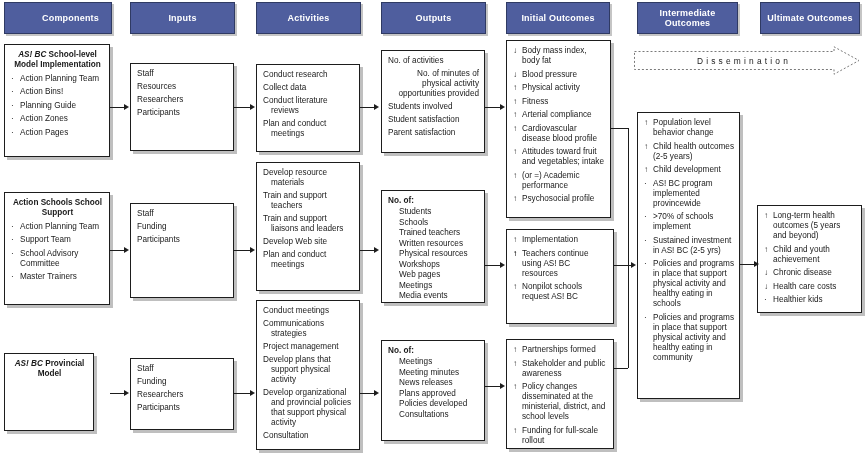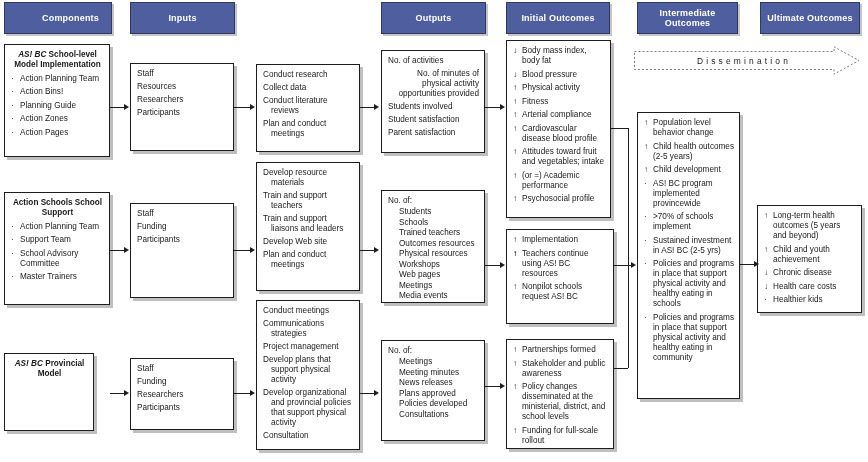--- a/index.html
+++ b/index.html
@@ -44,21 +44,21 @@
     line-height: 1.22;
     overflow: hidden;
   }
   .box .title {
     font-weight: bold;
     text-align: center;
     margin-bottom: 4px;
     line-height: 1.2;
   }
   .box .title .it { font-style: italic; }
-  .box .hdrlabel { font-weight: normal; margin-bottom: 1px; }
+  .box .hdrlabel { font-weight: bold; margin-bottom: 1px; }
 
   ul.items { list-style: none; margin: 0; padding: 0; }
   ul.items li {
     position: relative;
     padding-left: 9px;
     margin-bottom: 3.5px;
     line-height: 1.22;
   }
   ul.items li .mk {
     position: absolute;
@@ -107,20 +107,23 @@
 <body>
 
 <div id="canvas">
 
   <div class="hdr" style="left:4px;top:2px;width:108px;height:32px;padding-left:25px;">
     <span>Components</span>
   </div>
   <div class="hdr" style="left:130px;top:2px;width:105px;height:32px;">
     <span>Inputs</span>
   </div>
+  <div class="hdr" style="left:256px;top:2px;width:105px;height:32px;">
+    <span>Activities</span>
+  </div>
   <div class="hdr" style="left:381px;top:2px;width:105px;height:32px;">
     <span>Outputs</span>
   </div>
   <div class="hdr" style="left:506px;top:2px;width:104px;height:32px;">
     <span>Initial Outcomes</span>
   </div>
   <div class="hdr" style="left:637px;top:2px;width:101px;height:32px;">
     <span>Intermediate Outcomes</span>
   </div>
   <div class="hdr" style="left:760px;top:2px;width:100px;height:32px;">
@@ -221,21 +224,21 @@
       <li>Parent satisfaction</li>
     </ul>
   </div>
 
   <div class="box" style="left:381px;top:190px;width:104px;height:113px;">
     <div class="hdrlabel">No. of:</div>
     <ul class="items indent">
       <li>Students</li>
       <li>Schools</li>
       <li>Trained teachers</li>
-      <li>Outcomes resources</li>
+      <li>Written resources</li>
       <li>Physical resources</li>
       <li>Workshops</li>
       <li>Web pages</li>
       <li>Meetings</li>
       <li>Media events</li>
     </ul>
   </div>
 
   <div class="box" style="left:381px;top:340px;width:104px;height:101px;">
     <div class="hdrlabel">No. of:</div>

